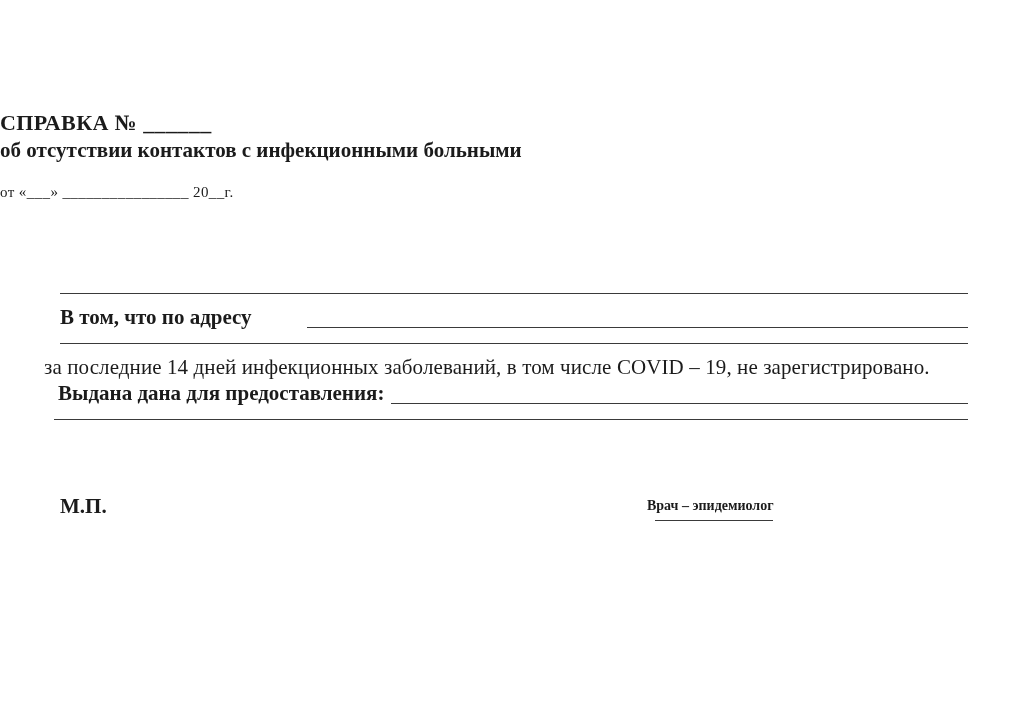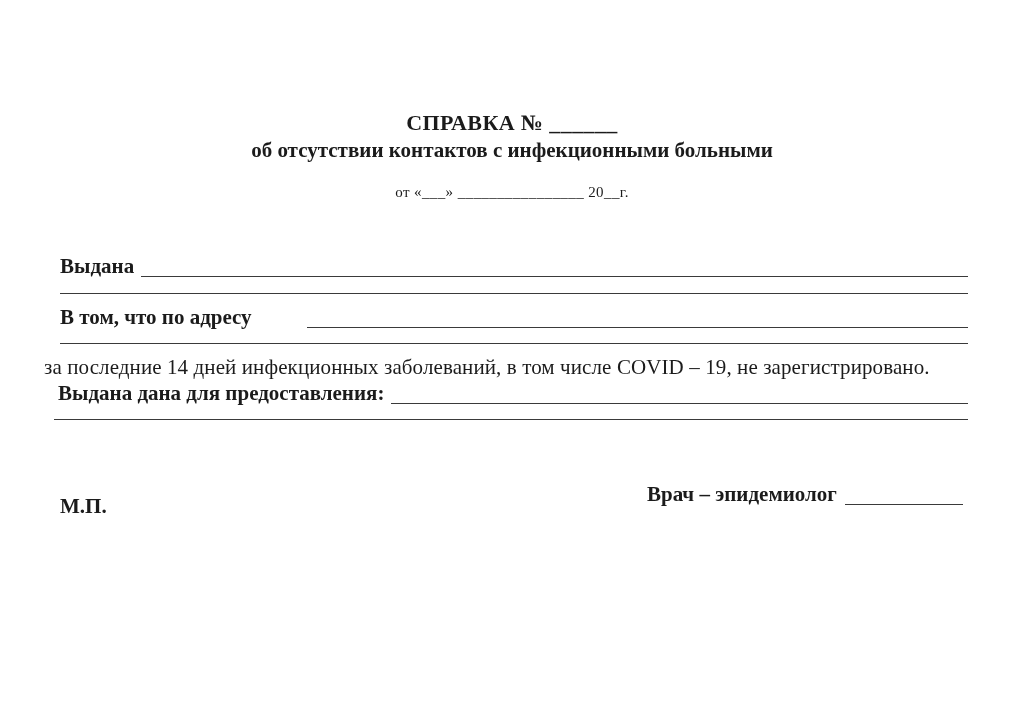--- a/index.html
+++ b/index.html
@@ -12,21 +12,21 @@
     position:relative;
     width:1024px;
     height:722px;
     background:var(--bg);
     color:var(--ink);
     font-family:"Liberation Serif","DejaVu Serif",serif;
     overflow:hidden;
   }
   .center{
     position:absolute;left:0;right:0;
-    text-align:center;
+    text-align:left;
     white-space:nowrap;
   }
   .title{top:110px;font-size:22px;font-weight:bold;letter-spacing:.4px;}
   .subtitle{top:138px;font-size:21px;font-weight:bold;}
   .date-line{top:184px;font-size:15px;font-weight:normal;letter-spacing:.4px;}
   .row{
     position:absolute;left:60px;right:56px;
     display:flex;
     font-size:21px;font-weight:bold;line-height:28px;
     white-space:nowrap;
@@ -50,46 +50,43 @@
   .statement{
     position:absolute;left:44px;top:353px;
     font-size:21px;font-weight:normal;line-height:28px;
     white-space:nowrap;letter-spacing:.1px;
   }
   .stamp{
     position:absolute;left:60px;top:492px;
     font-size:21px;font-weight:bold;line-height:28px;
   }
   .doctor{
-    position:absolute;left:647px;top:480px;
+    position:absolute;left:647px;top:492px;
     display:flex;
-    font-size:21px;font-weight:bold;line-height:28px;
+    font-size:14px;font-weight:bold;line-height:28px;
     white-space:nowrap;
+    flex-direction:column;
   }
   .signature-fill{
     width:118px;
     border-bottom:1.5px solid var(--line);
     margin:0 0 3px 8px;
   }
 </style>
 </head>
 <body>
 
 <div class="page">
 
   <div class="center title">СПРАВКА № ______</div>
 
   <div class="center subtitle">об отсутствии контактов с инфекционными больными</div>
 
   <div class="center date-line">от «___» ________________ 20__г.</div>
 
-  <div class="row row-issued">
-    <span>Выдана</span>
-    <span class="fill"></span>
-  </div>
 
   <div class="rule rule-1"></div>
 
   <div class="row row-address">
     <span>В том, что по адресу</span>
     <span class="fill"></span>
   </div>
 
   <div class="rule rule-2"></div>
 

